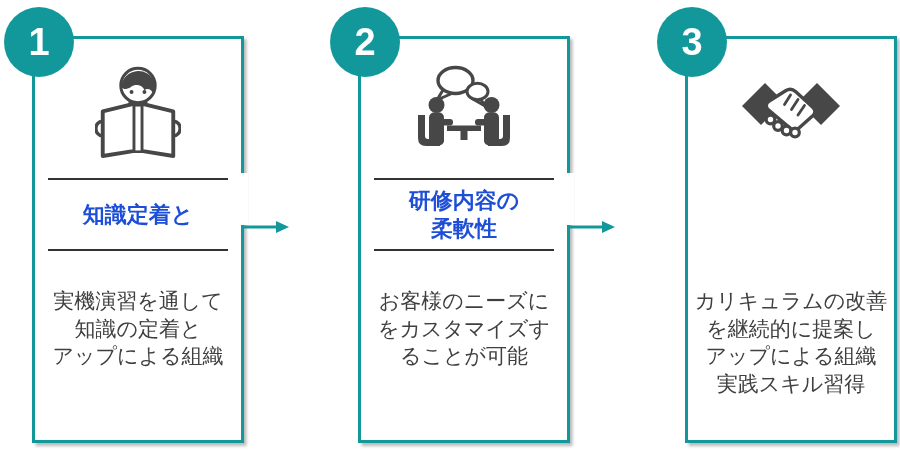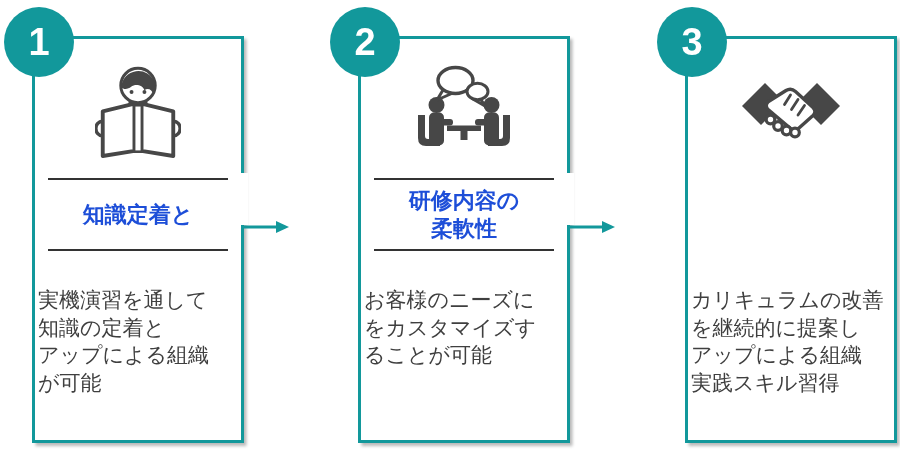--- a/index.html
+++ b/index.html
@@ -33,22 +33,22 @@
   .title-block {
     position:absolute; top:139px; left:13px; right:13px; height:69px;
     border-top:2px solid #333333; border-bottom:2px solid #333333;
     display:flex; flex-direction:column; justify-content:center;
     text-align:center; color:#1d4ed8;
     font-size:22px; font-weight:bold; line-height:28px;
   }
 
   .body-text {
     position:absolute; top:248px; left:3px; right:3px;
-    color:#3f3f3f;
-    font-size:21px; line-height:27.5px;font-family:Liberation Serif, serif;
+    text-align:center; color:#3f3f3f;
+    font-size:21px; line-height:27.5px;
   }
 
   
   .gap-patch {
     position:absolute; right:-7px; top:134px; width:7px; height:52px;
     background:#ffffff;
   }
 
   .arrow {
     position:absolute; left:100%; margin-left:3px; top:181px;
@@ -81,21 +81,20 @@
     </div>
 
     <div class="title-block">
       <div>知識定着と</div>
     </div>
 
     <div class="body-text">
       <div>実機演習を通して</div>
       <div>知識の定着と</div>
       <div>アップによる組織</div>
-      <div>が可能</div>
     </div>
 
     <div class="gap-patch"></div>
     <div class="arrow">
       <svg width="46" height="14" viewBox="0 0 46 14">
         <path d="M0,7 H34" stroke="var(--teal,#12989b)" stroke-width="3" fill="none"></path>
         <polygon points="32,1 45,7 32,13" fill="var(--teal,#12989b)"></polygon>
       </svg>
     </div>
   </div>

